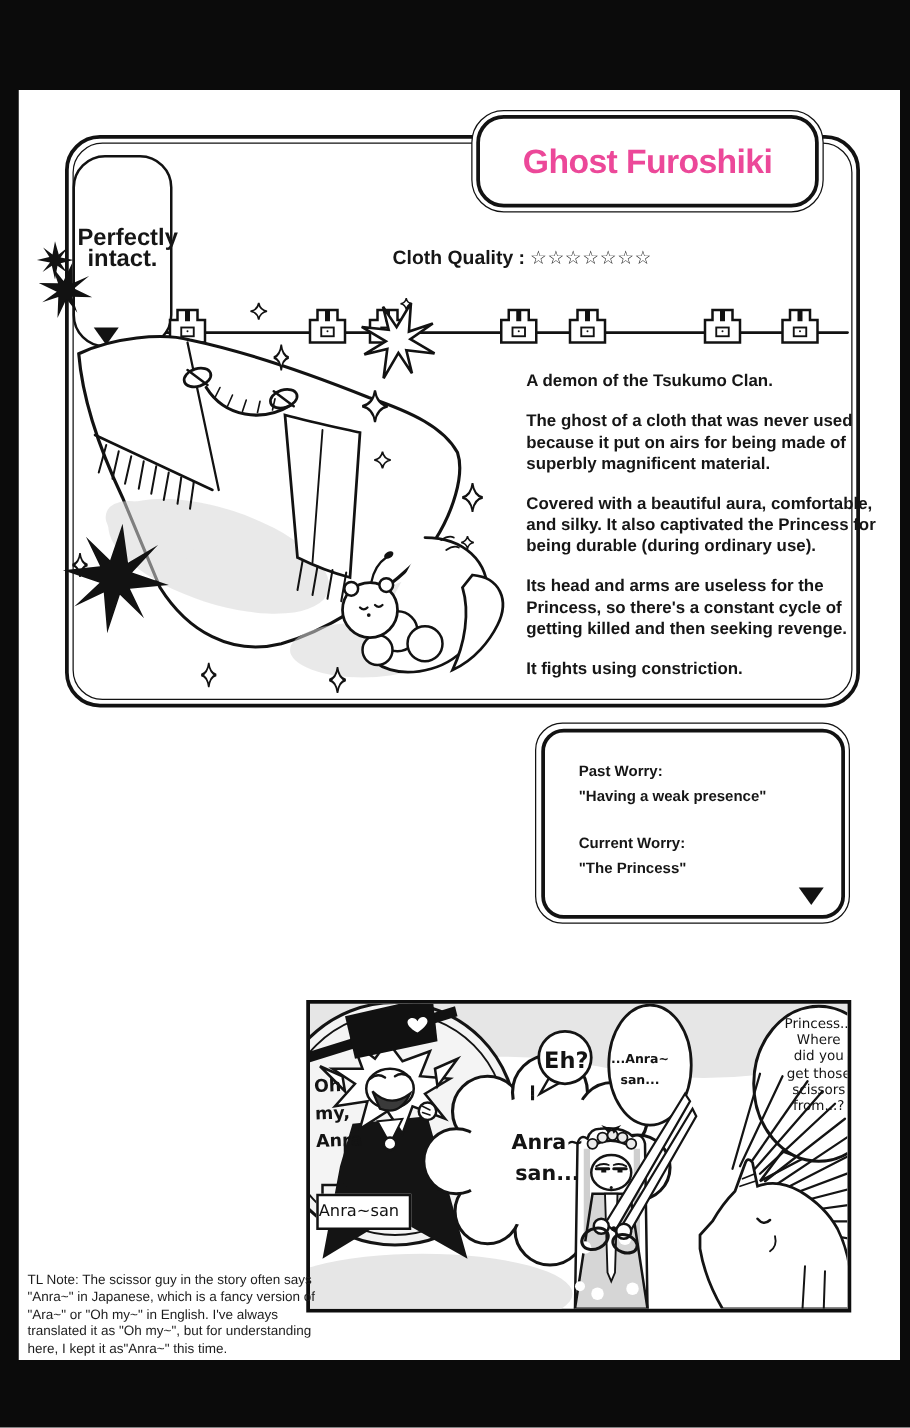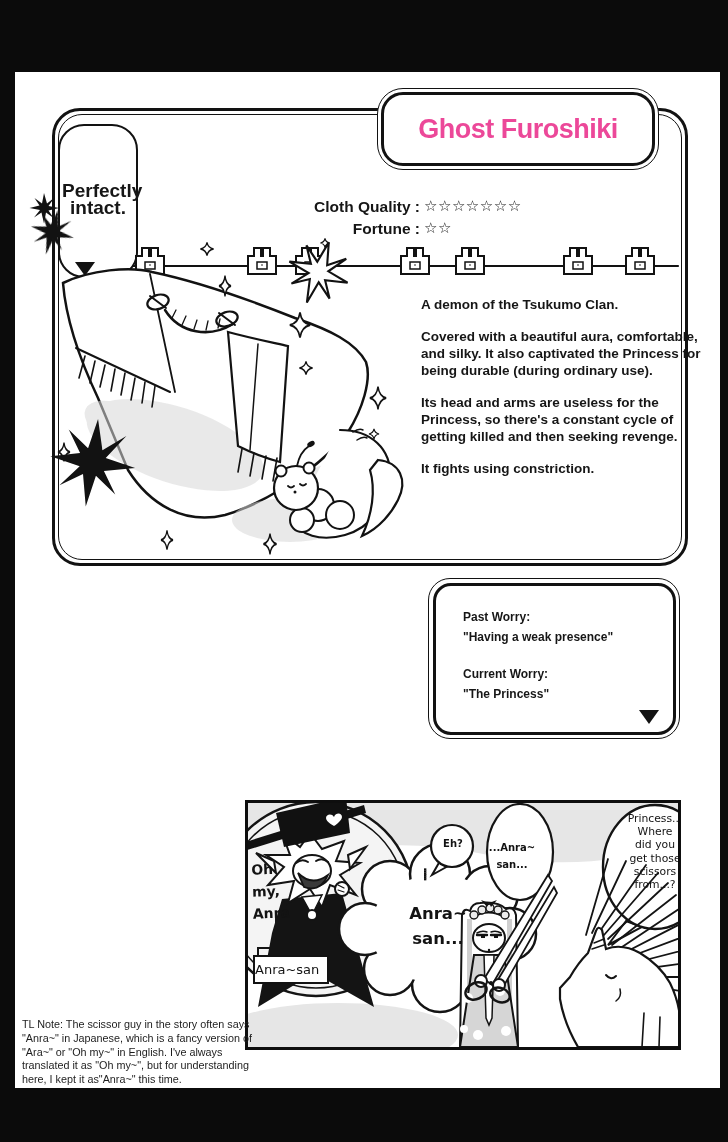--- a/index.html
+++ b/index.html
@@ -42,21 +42,21 @@
   .worry-tri{right:20px;bottom:14px;}
 
   
   .comic{left:230px;top:728px;width:430px;height:244px;background:#ffffff;border:3.5px solid #0e0e0e;overflow:hidden;}
   .comic-font{font-family:"DejaVu Sans", sans-serif;color:#131313;}
   .handwritten{left:4px;top:55px;font-size:14px;font-weight:600;line-height:22px;transform:rotate(-2deg);}
   .caption-box{left:5px;top:152px;width:72px;height:25px;background:#fff;border:2.5px solid #121212;
        display:flex;align-items:center;font-size:13px;font-weight:500;}
   .cloud-text{left:130px;top:98px;width:120px;text-align:center;font-size:16.5px;font-weight:600;line-height:25px;}
   .v-dots{left:174px;top:64px;writing-mode:vertical-rl;font-size:13px;font-weight:bold;letter-spacing:-3px;line-height:12px;}
-  .eh-text{left:186px;top:35px;width:38px;text-align:center;font-size:10px;font-weight:600;}
+  .eh-text{left:186px;top:35px;width:38px;text-align:center;font-size:18px;font-weight:600;}
   .oval-text{left:239px;top:36px;width:50px;text-align:center;font-size:10px;font-weight:600;line-height:17px;}
   .pq-text{left:372px;top:9px;width:70px;text-align:center;font-size:10.8px;font-weight:500;line-height:13.2px;}
 
   
   .tl-note{left:7px;top:946px;font-size:10.8px;line-height:13.8px;color:#1d1d1d;}
   .tl-note .line{white-space:nowrap;}
 
   svg{display:block;}
   .artlayer{left:0;top:0;pointer-events:none;}
 </style>
@@ -249,30 +249,31 @@
     <div class="inner">
       <span class="title-text">Ghost Furoshiki</span>
     </div>
   </div>
 
   <div class="abs stats">
     <div class="stat-row">
       <span class="stat-label">Cloth Quality :</span>
       <span class="stat-stars">☆☆☆☆☆☆☆</span>
     </div>
-    <div class="stat-row">
-      <span class="stat-label">Fortune :</span>
-      <span class="stat-stars">☆☆</span>
-    </div>
   </div>
 
   <div class="abs desc">
     <div class="para">
         <div class="line">A demon of the Tsukumo Clan.</div>
       </div>
+    <div class="para">
+      <div class="line">The ghost of a cloth that was never used</div>
+      <div class="line">because it put on airs for being made of</div>
+      <div class="line">superbly magnificent material.</div>
+    </div>
     <div class="para">
       <div class="line">Covered with a beautiful aura, comfortable,</div>
       <div class="line">and silky. It also captivated the Princess for</div>
       <div class="line">being durable (during ordinary use).</div>
     </div>
     <div class="para">
       <div class="line">Its head and arms are useless for the</div>
       <div class="line">Princess, so there's a constant cycle of</div>
       <div class="line">getting killed and then seeking revenge.</div>
     </div>

